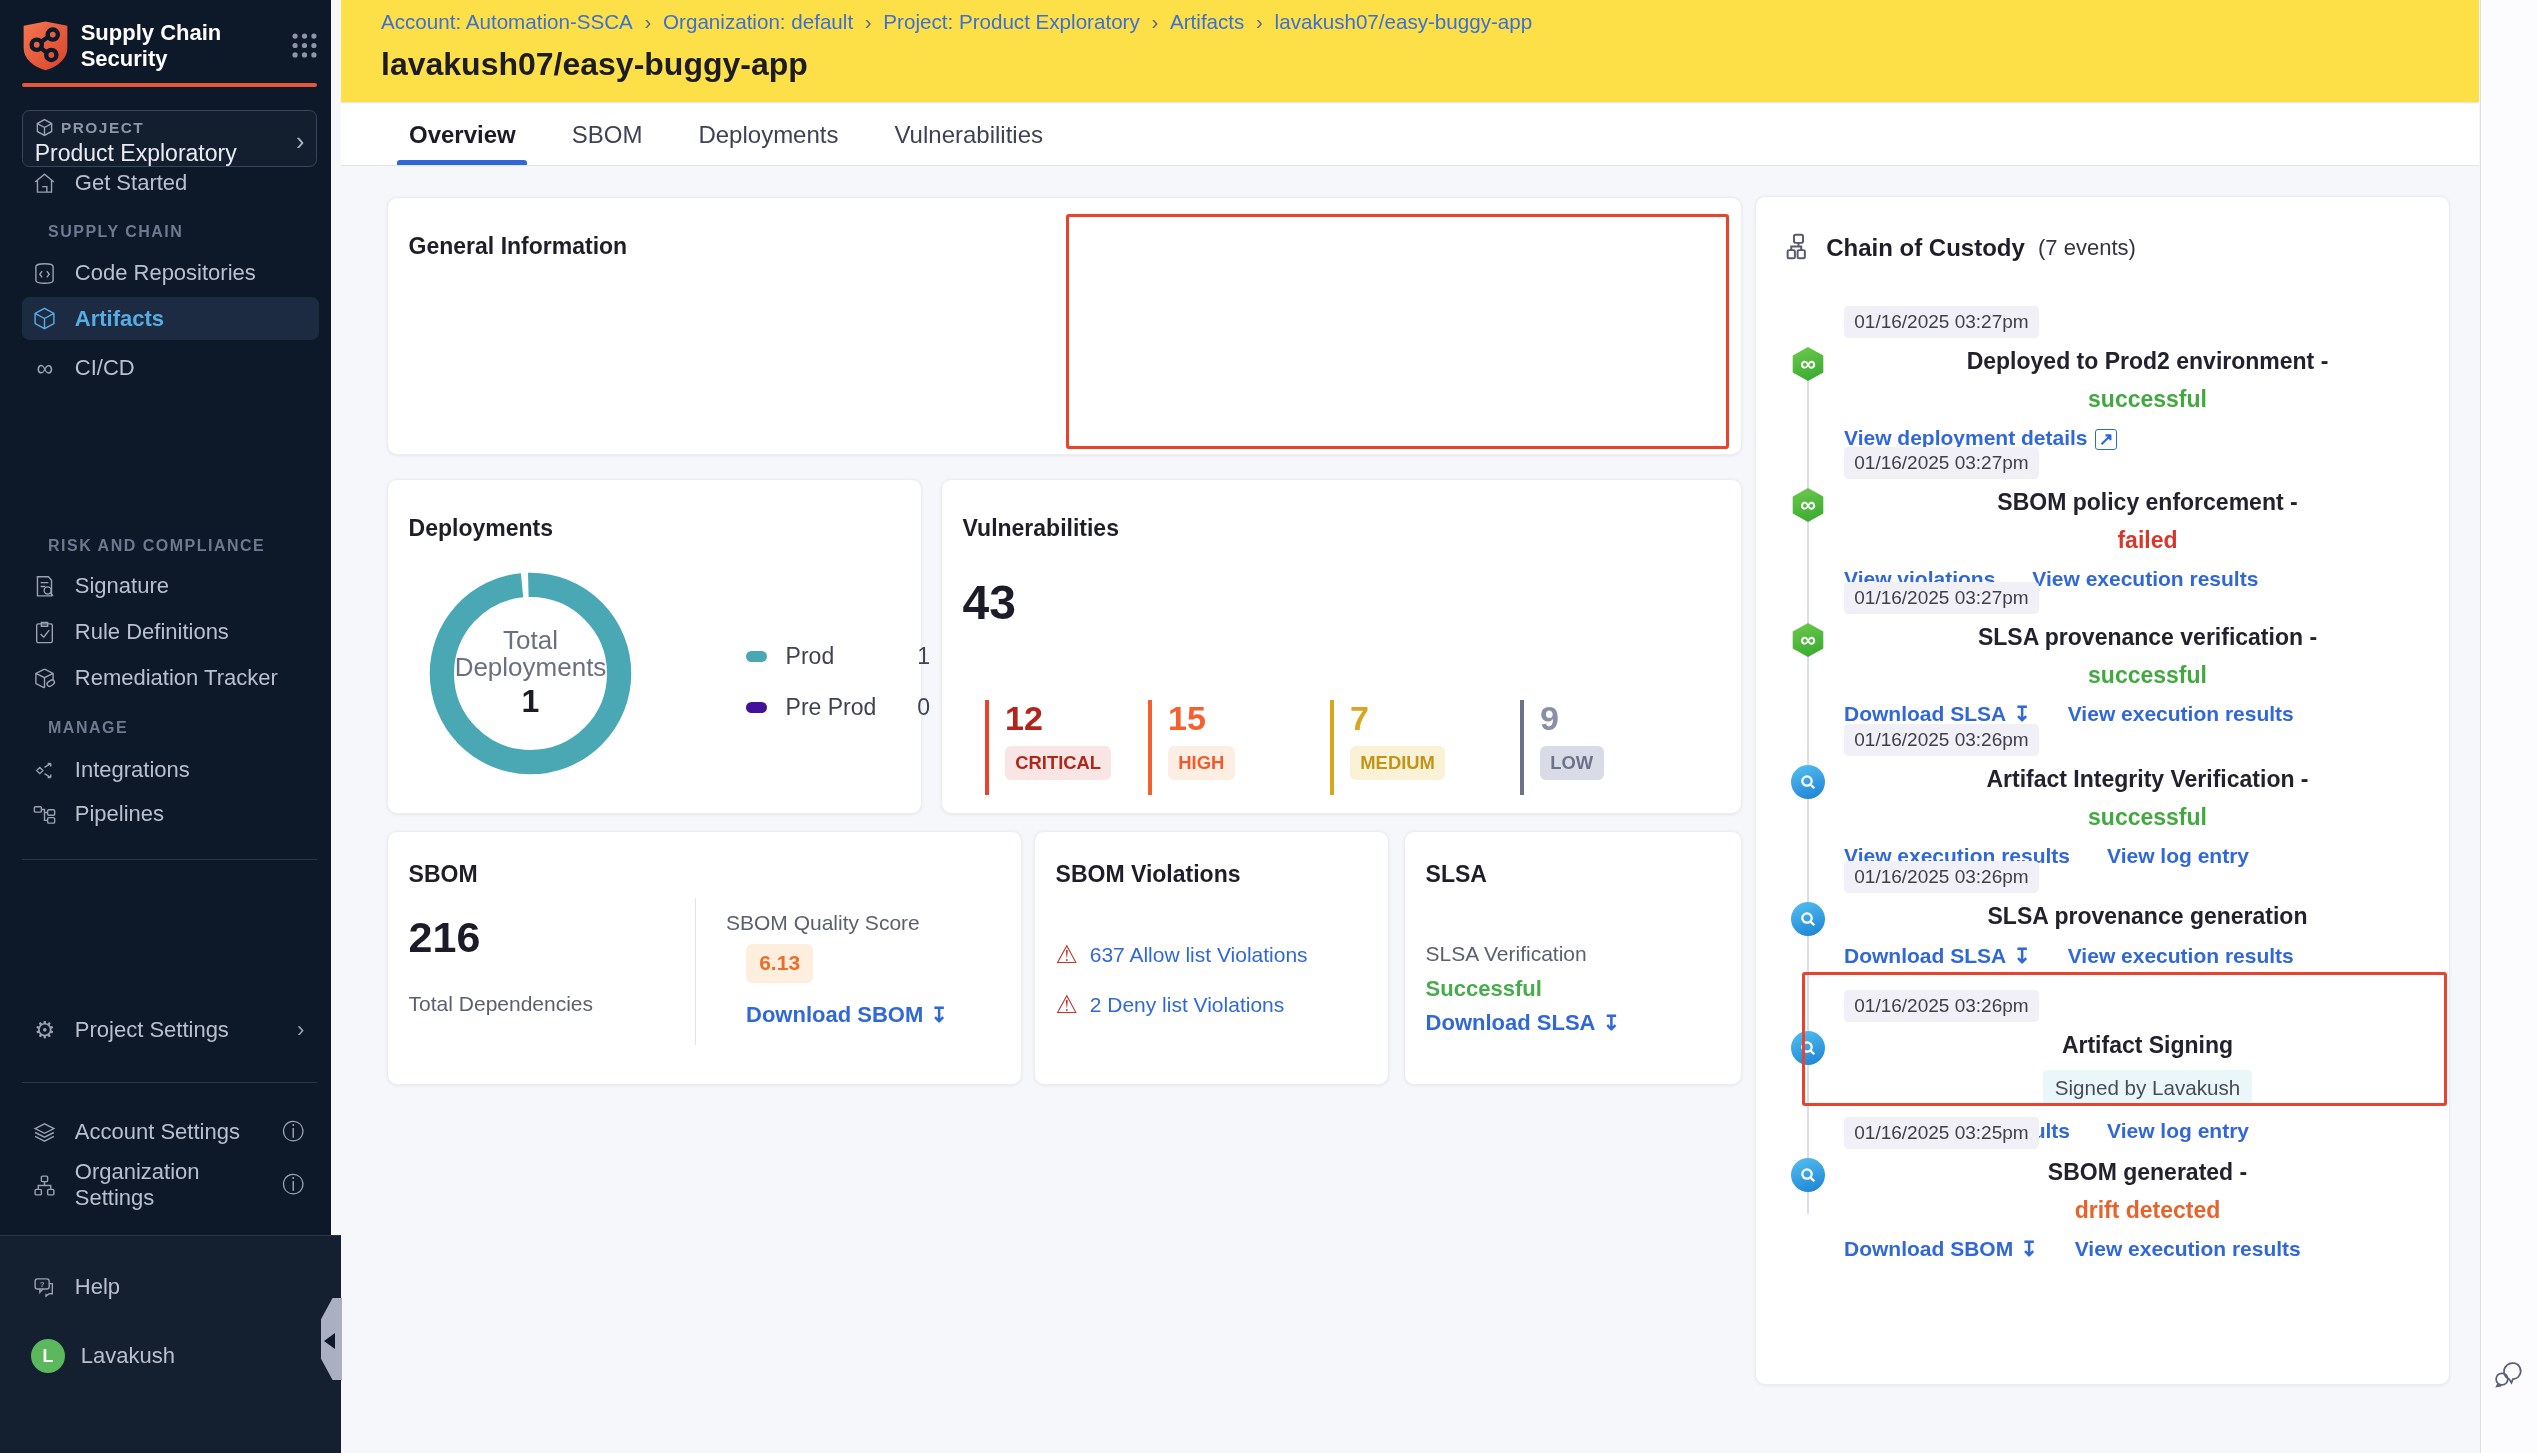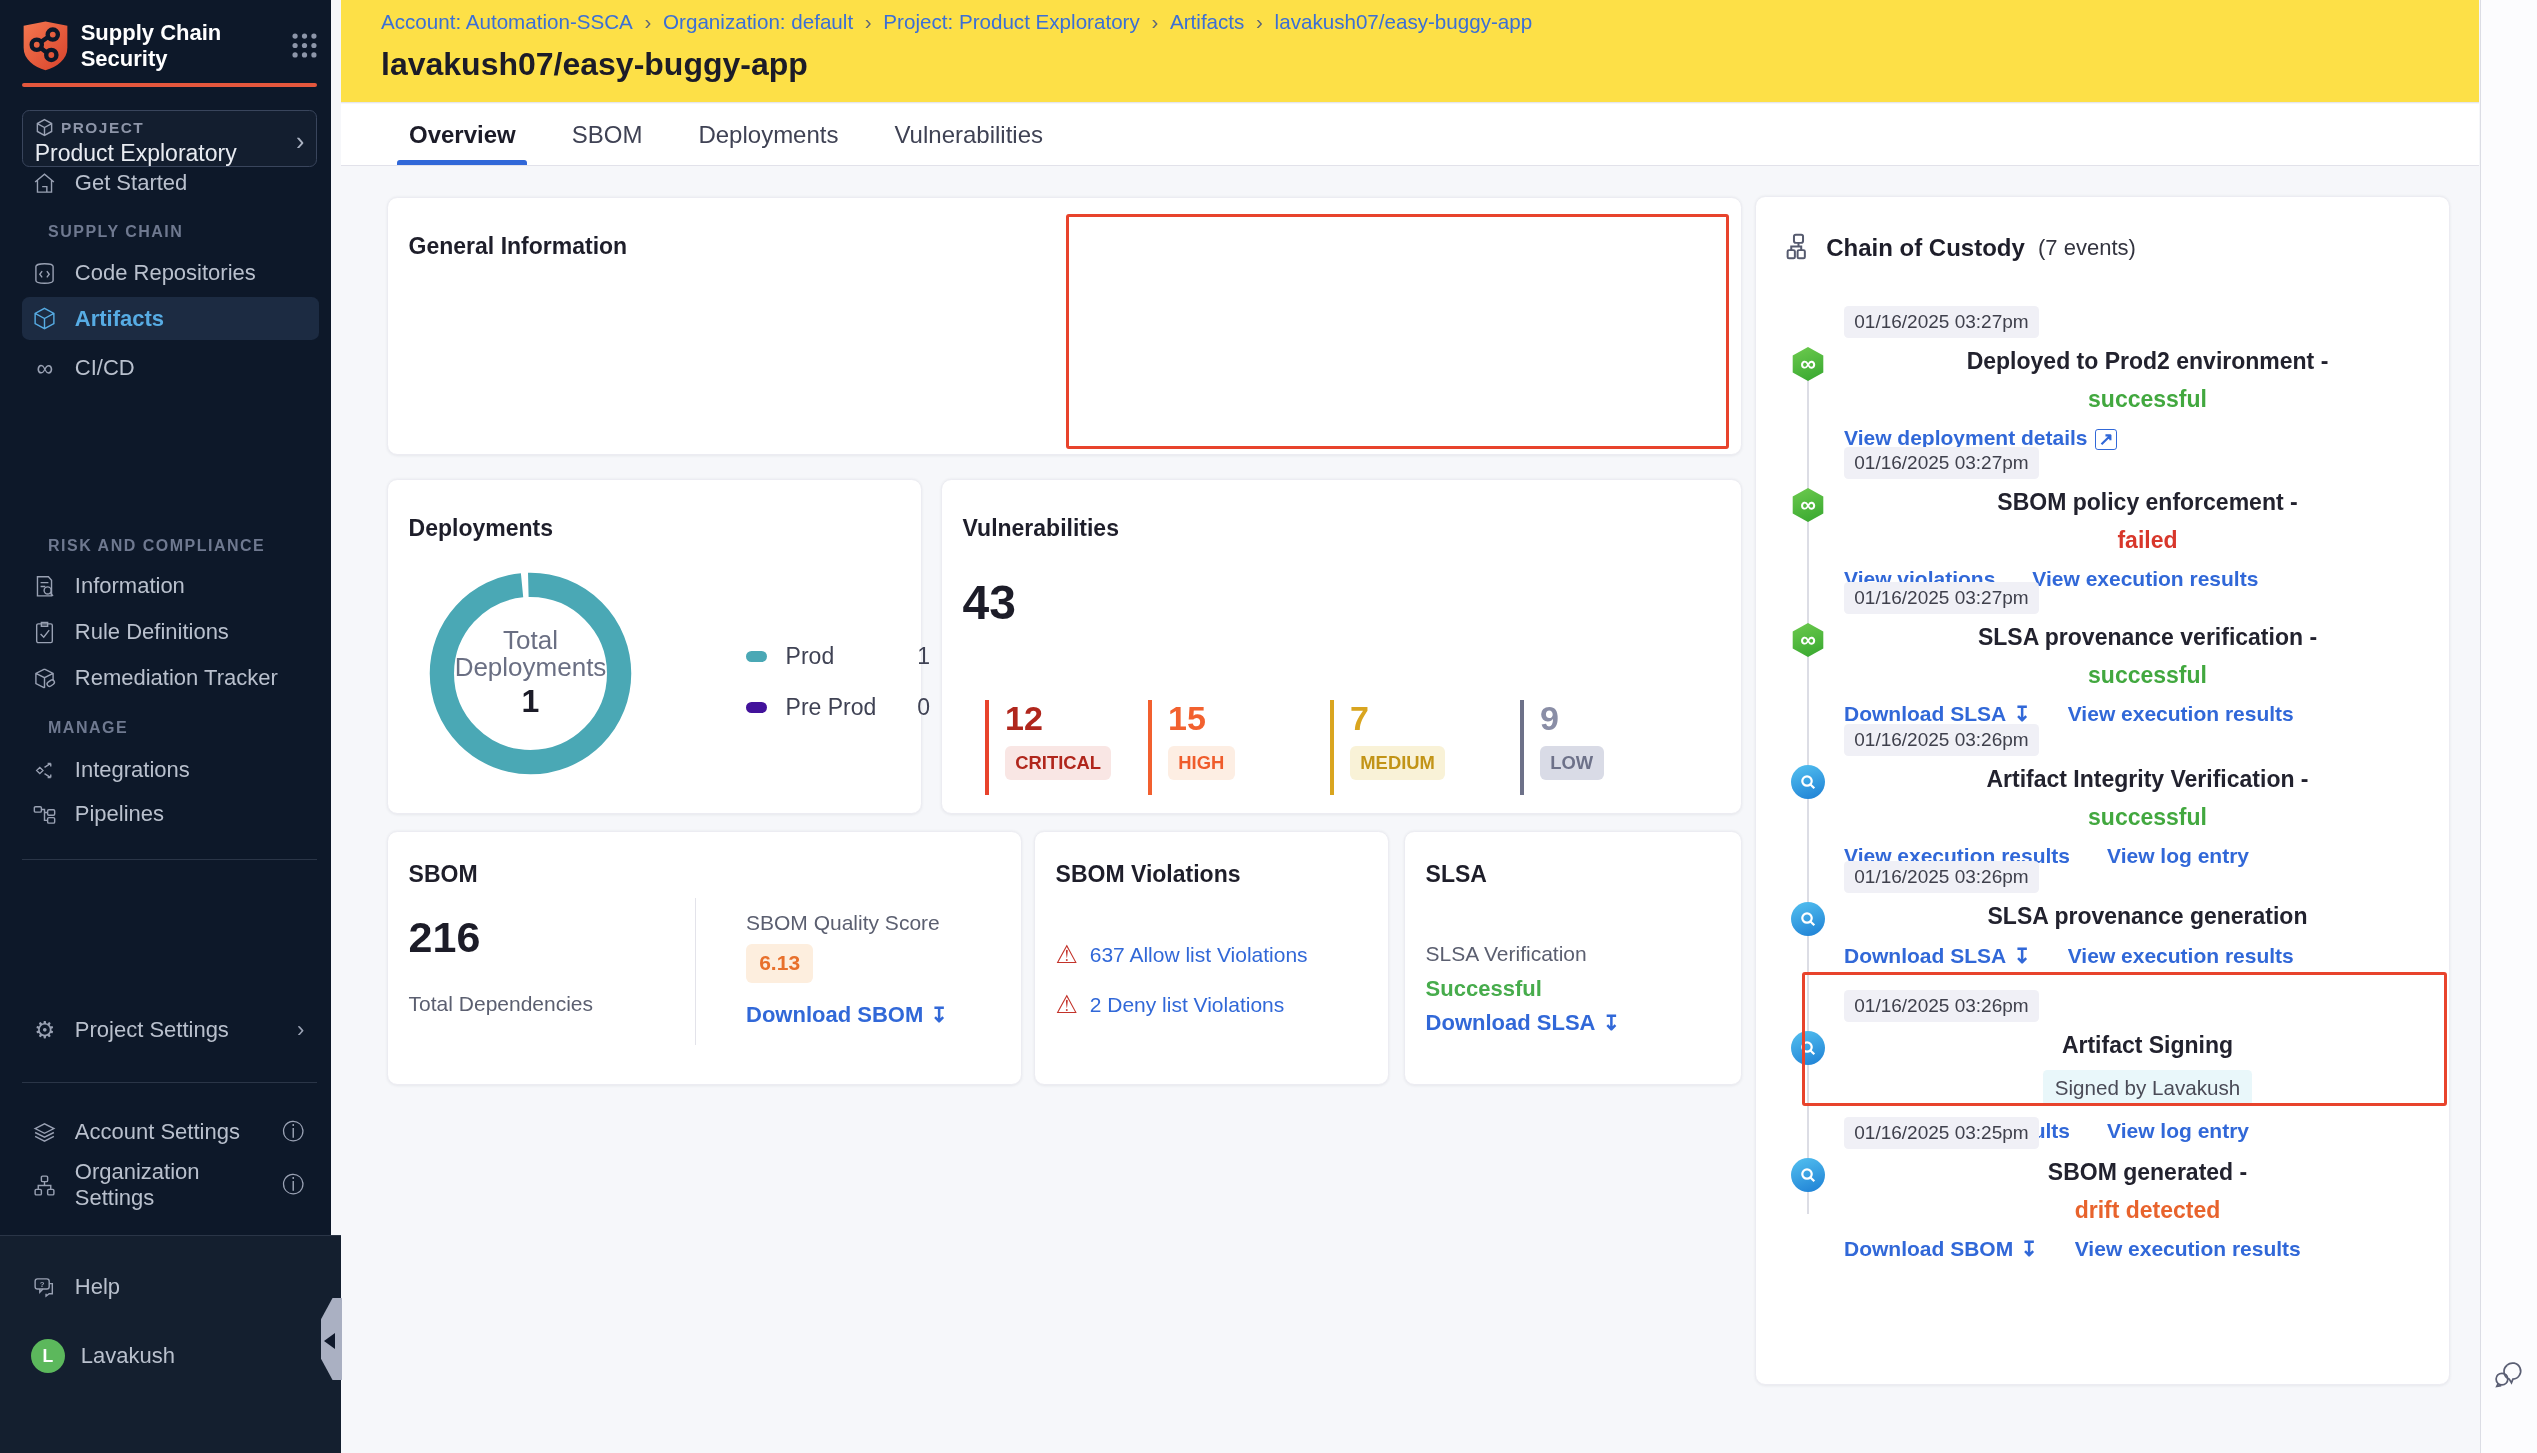--- a/index.html
+++ b/index.html
@@ -197,21 +197,21 @@
     <div class="nav-section" style="top:537px">RISK AND COMPLIANCE</div>
 
     <div class="nav-item" style="top:569px">
       <span class="icn">
           <svg viewBox="0 0 32 32" width="25" height="25">
             <path d="M7 3.5 H21 L25 8 V28 H7 Z M11 11 H21 M11 16 H17"></path>
             <circle cx="20" cy="21" r="4.5"></circle>
             <path d="M23.5 24.5 L27 28"></path>
           </svg>
         </span>
-      <span>Information</span>
+      <span>Signature</span>
     </div>
 
     <div class="nav-item" style="top:615px">
       <span class="icn">
           <svg viewBox="0 0 32 32" width="25" height="25">
             <rect x="6" y="5" width="20" height="24" rx="2"></rect>
             <path d="M12 3 H20 V8 H12 Z M11 18 L15 22 L22 13"></path>
           </svg>
         </span>
       <span>Rule Definitions</span>
@@ -403,21 +403,21 @@
       <div class="sev-num">9</div>
       <div class="sev-pill">LOW</div>
     </div>
   </section>
 
   <section class="card" style="left:387px;top:831px;width:635px;height:254px;">
     <div class="card-title" style="left:20.6px;top:29px;">SBOM</div>
     <div class="big-num" style="left:20.6px;top:81px;">216</div>
     <div class="muted" style="left:20.6px;top:160px;">Total Dependencies</div>
     <div class="v-div" style="left:307px;top:66px;height:147px;"></div>
-    <div class="muted" style="left:358px;top:79px;">SBOM Quality Score</div>
+    <div class="muted" style="left:338px;top:79px;">SBOM Quality Score</div>
     <div class="score-badge" style="left:358px;top:112px;">6.13</div>
     <a class="blue-link" style="position:absolute;left:358px;top:170px;font-size:22px;">
       <span>Download SBOM</span>
         <span class="lic" data-ic="download"></span>
     </a>
   </section>
 
   <section class="card" style="left:1034px;top:831px;width:355px;height:254px;">
     <div class="card-title" style="left:20.6px;top:29px;">SBOM Violations</div>
     <div class="warn-link" style="left:20.6px;top:110px;">

